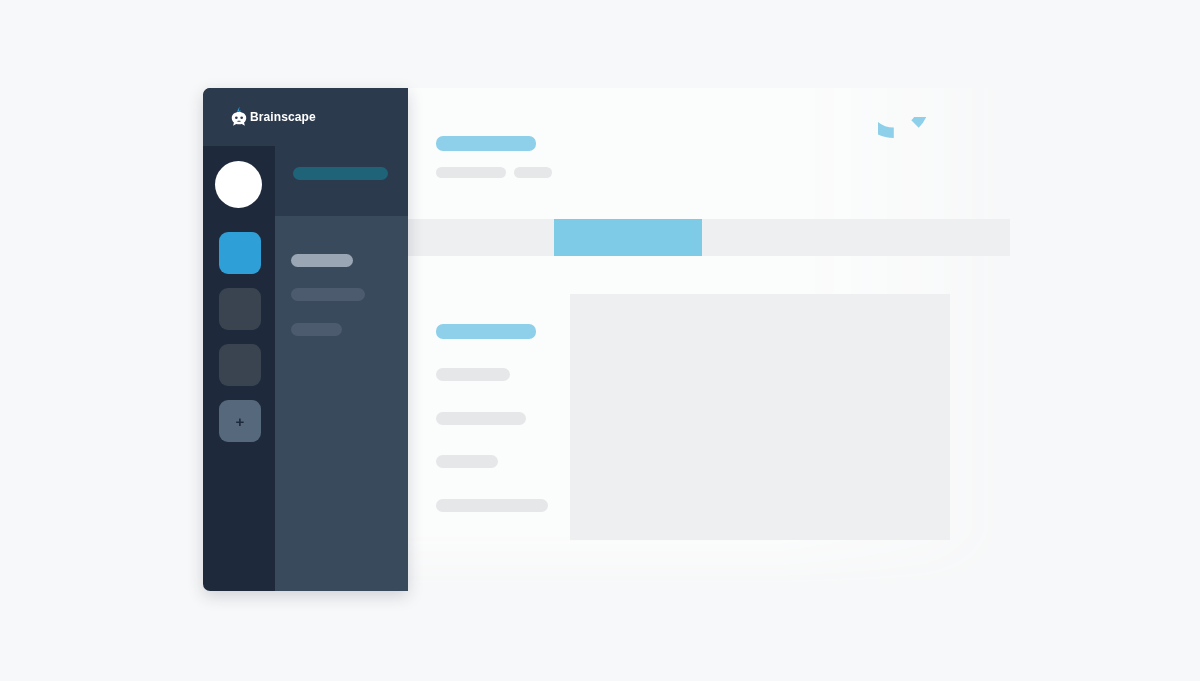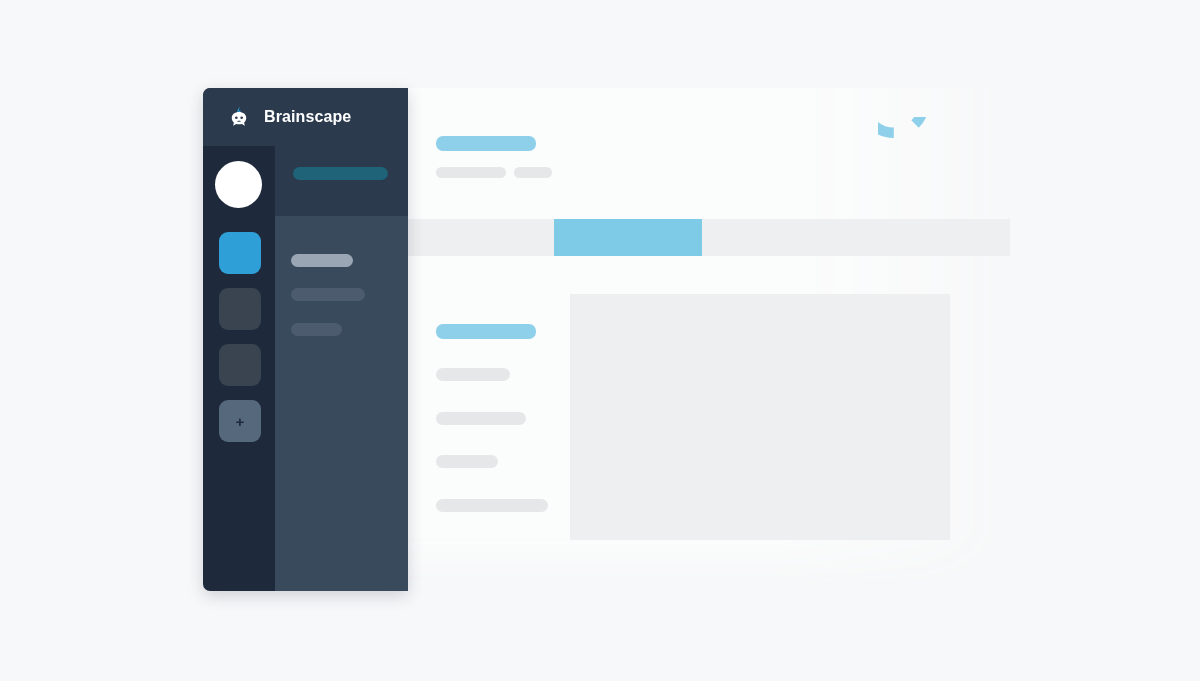--- a/index.html
+++ b/index.html
@@ -64,24 +64,24 @@
     width:205px; height:58px;
     background:#2c3a4e;
     border-radius:7px 0 0 0;
     display:flex; align-items:center;
     padding-left:25px;
     z-index:4;
   }
   .brand-logo { width:22px; height:22px; flex:none; }
   .brand-name {
     color:#ffffff;
-    font-size:16px;
+    font-size:12px;
     font-weight:bold;
     letter-spacing:0.1px;
-    margin-left:14px;
+    margin-left:0;
   }
   
   .profile-strip {
     position:absolute; left:72px; top:58px;
     width:133px; height:70px;
     background:#2c3a4e;
     z-index:3;
   }
   .avatar {
     position:absolute;

